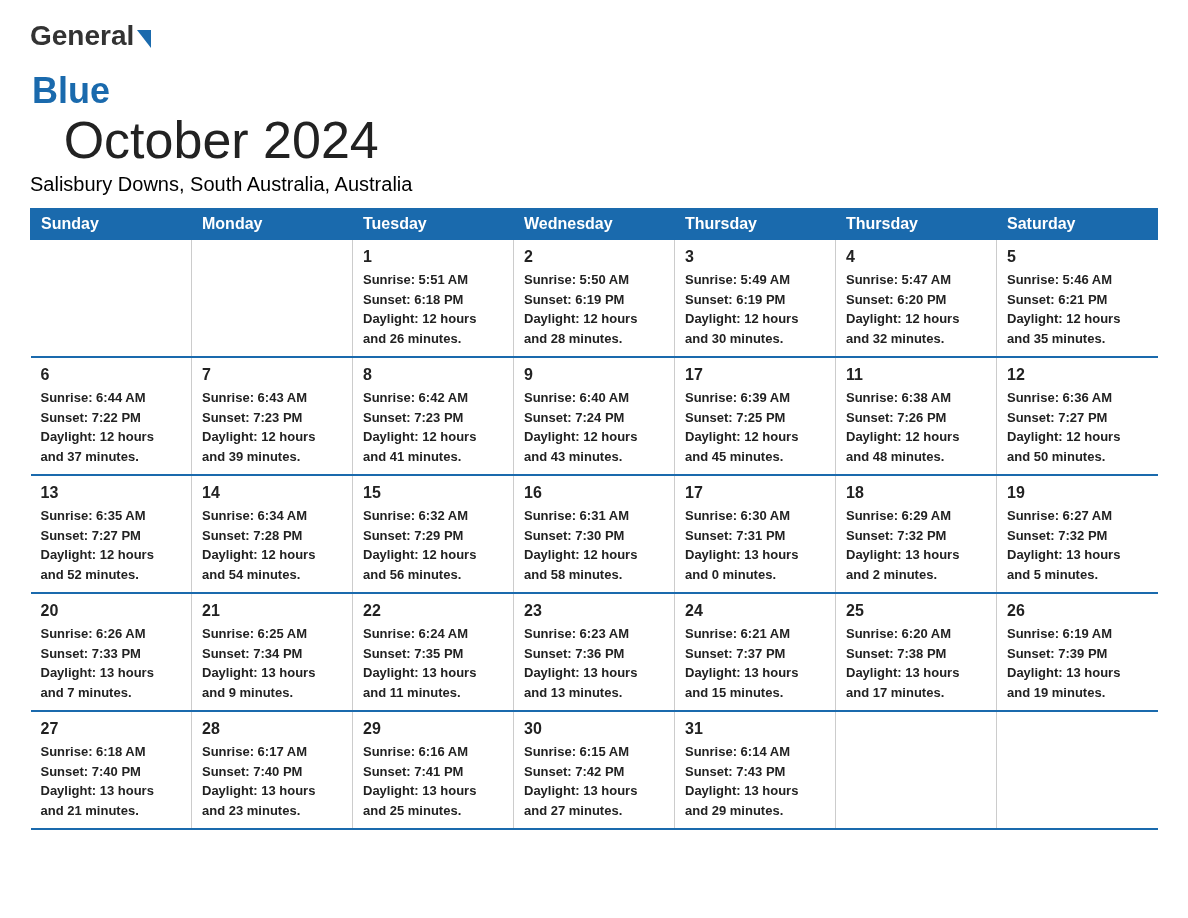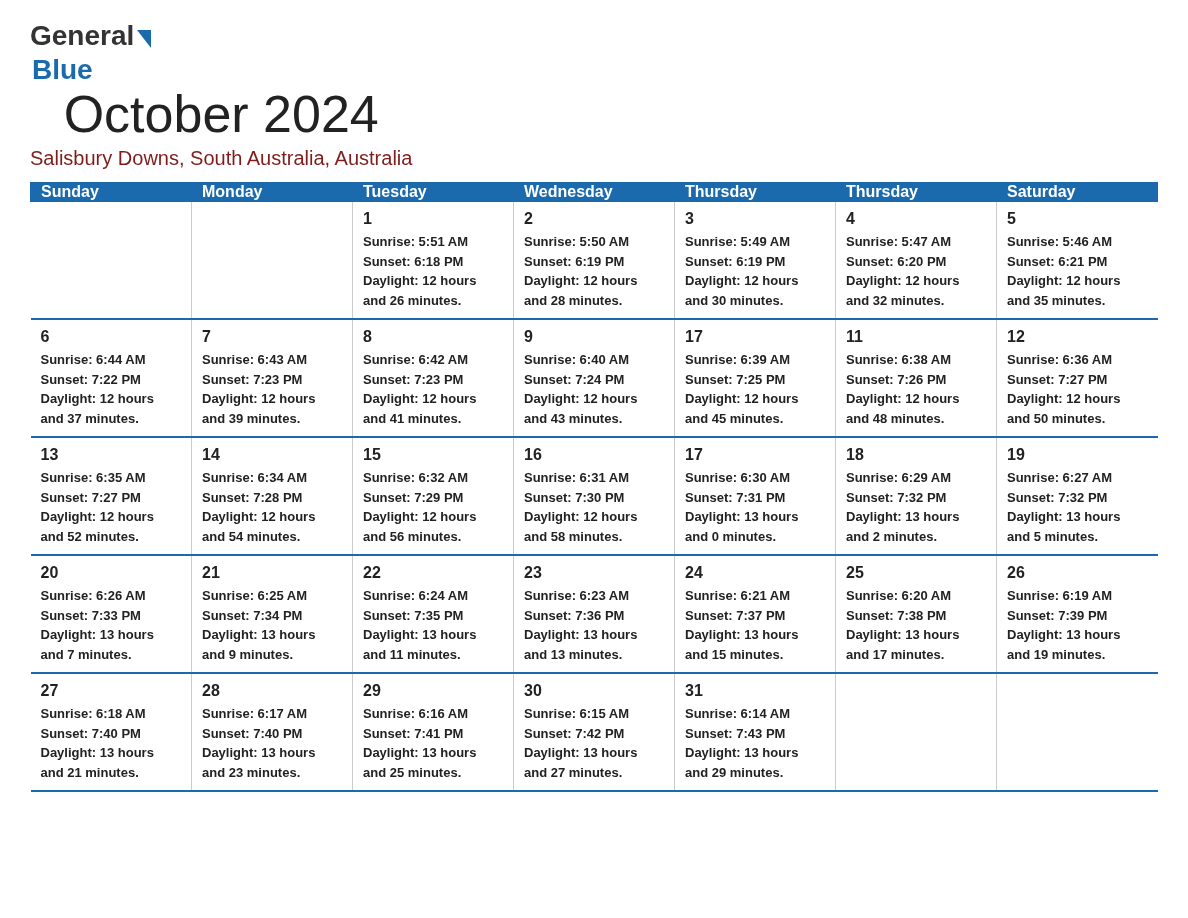--- a/index.html
+++ b/index.html
@@ -35,58 +35,58 @@
       display: inline-block;
       width: 0;
       height: 0;
       border-left: 14px solid transparent;
       border-right: 0px solid transparent;
       border-top: 18px solid #1a6aad;
       margin-left: 3px;
       margin-top: 6px;
     }
     .logo-blue {
-      font-size: 28px;
+      font-size: 36px;
       font-weight: bold;
       color: #1a6aad;
-      margin-top: 2px;
+      margin-top: 18px;
       margin-left: 2px;
     }
     .logo-line2 {
       display: flex;
       align-items: center;
     }
     .title-block {
       text-align: right;
     }
     .title-block h1 {
       font-size: 52px;
       font-weight: normal;
       color: #222;
       line-height: 1.1;
       text-align: center;
     }
     .subtitle {
       font-size: 20px;
-      color: #7f1d1d;
+      color: #000000;
       margin-top: 4px;
     }
     .calendar {
       width: 100%;
       border-collapse: collapse;
       margin-top: 12px;
     }
     .calendar thead tr {
       background-color: #1a6aad;
     }
     .calendar thead th {
       color: #fff;
       font-size: 16px;
       font-weight: bold;
-      padding: 0 10px;
+      padding: 6px 10px;
       text-align: left;
       border: 1px solid #1a6aad;
     }
     .calendar tbody tr {
       border-bottom: 2px solid #1a6aad;
     }
     .calendar tbody td {
       vertical-align: top;
       padding: 8px 10px;
       font-size: 13.5px;

